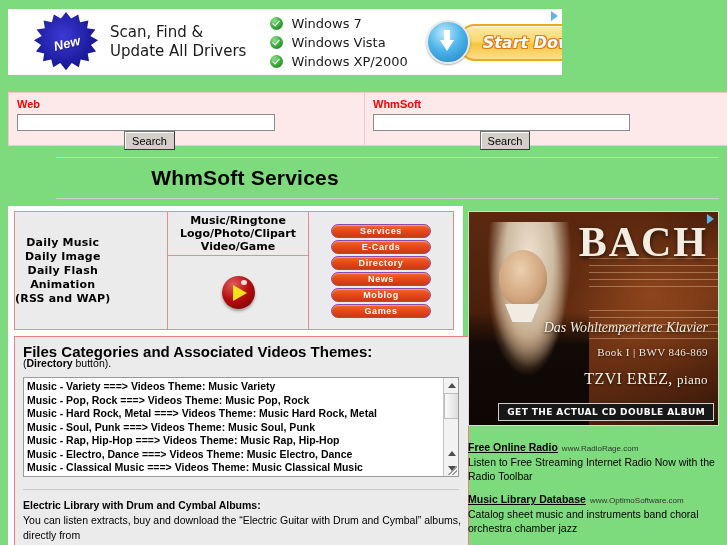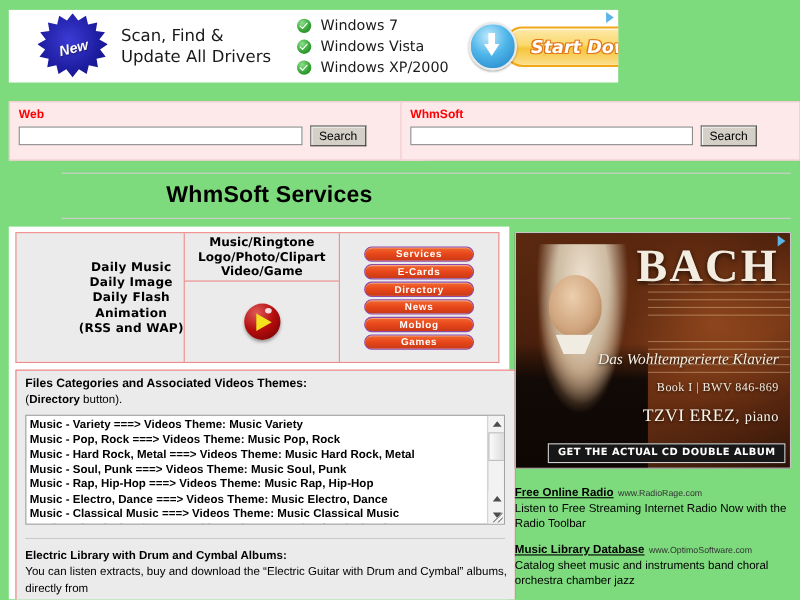--- a/index.html
+++ b/index.html
@@ -86,21 +86,21 @@
   .searchbox{
     position:absolute;top:92px;height:54px;background:#fde8ea;
     border:1px solid #f3c7cc;box-sizing:border-box;
   }
   #search-web{left:8px;width:378px;}
   #search-whmsoft{left:364px;width:373px;}
   .sb-label{
     position:absolute;left:8px;top:5px;font-size:11px;font-weight:bold;color:#ff0000;
     font-family:"Liberation Sans",sans-serif;
   }
-  .sb-row{position:absolute;left:8px;top:21px;display:flex;align-items:center;}
+  .sb-row{position:absolute;left:8px;top:21px;display:flex;align-items:center;flex-direction:column;}
   .sb-input{
     height:17px;box-sizing:border-box;border:1px solid #8b8b8b;background:#fff;
     font-family:"Liberation Sans",sans-serif;font-size:11px;padding:0 2px;color:#000;
   }
   #web-search-input{width:258px;}
   #whmsoft-search-input{width:257px;}
   .sb-btn{
     margin-left:7px;height:19px;padding:0 7px;box-sizing:border-box;
     background:#d4d0c8;border:1px solid #707070;border-right-color:#3a3a3a;border-bottom-color:#3a3a3a;
     box-shadow:inset 1px 1px 0 #fff;
@@ -124,21 +124,21 @@
   }
 
   
   #services-grid{
     position:absolute;left:6px;top:5px;width:440px;height:119px;
     border:1px solid #f08a8a;box-sizing:border-box;display:flex;background:#ebebeb;
   }
   .grid-col{box-sizing:border-box;height:100%;}
   #col-daily{
     width:153px;border-right:1px solid #f08a8a;
-    display:flex;align-items:center;justify-content:flex-end;
+    display:flex;align-items:center;justify-content:flex-start;
   }
   .daily-text{
     text-align:center;font-size:11px;font-weight:bold;line-height:14px;color:#000;
     font-family:"DejaVu Sans",sans-serif;letter-spacing:.2px;
   }
   #col-media{width:141px;border-right:1px solid #f08a8a;display:flex;flex-direction:column;}
   #media-caption{
     height:44px;border-bottom:1px solid #f08a8a;box-sizing:border-box;
     display:flex;align-items:center;justify-content:center;text-align:center;
     font-size:11px;font-weight:bold;line-height:13px;color:#000;
@@ -170,21 +170,21 @@
   .svc-btn span{
     font-size:9px;font-weight:bold;color:#ffffff;letter-spacing:.6px;
     font-family:Liberation Sans, sans-serif;white-space:nowrap;
   }
 
   
   #categories-box{
     position:absolute;left:6px;top:130px;width:455px;height:357px;
     border:1px solid #ef7e7e;background:#ebebeb;box-sizing:border-box;
   }
-  #cat-heading{position:absolute;left:8px;top:6px;font-size:11px;font-weight:bold;color:#000;
+  #cat-heading{position:absolute;left:8px;top:6px;font-size:15px;font-weight:bold;color:#000;
     font-family:"Liberation Sans",sans-serif;}
   #cat-sub{position:absolute;left:8px;top:20px;font-size:10.5px;color:#000;
     font-family:"Liberation Sans",sans-serif;text-align:right;}
   #cat-sub b{font-weight:bold;}
   #cat-list{
     position:absolute;left:8px;top:40px;width:436px;height:100px;
     background:#ffffff;border:1px solid #9a9a9a;box-sizing:border-box;overflow:hidden;
   }
   .cat-lines{position:absolute;left:3px;top:2px;right:18px;}
   .cat-line{

